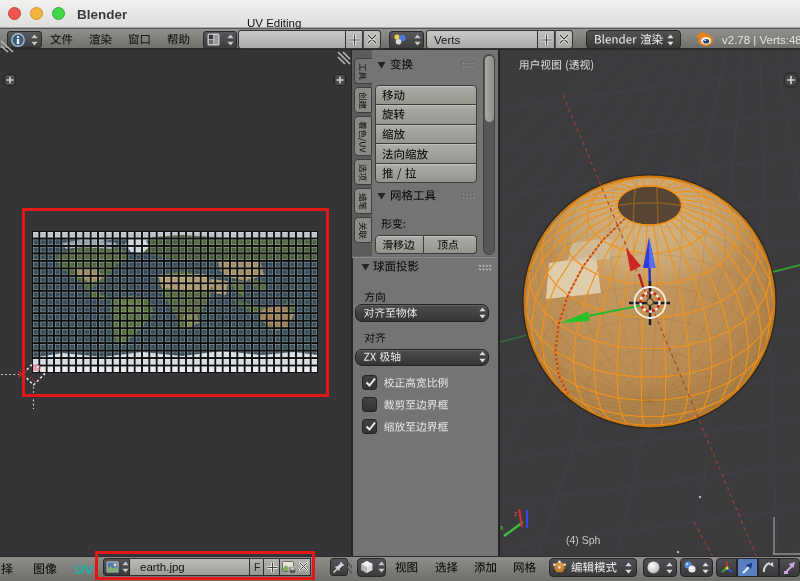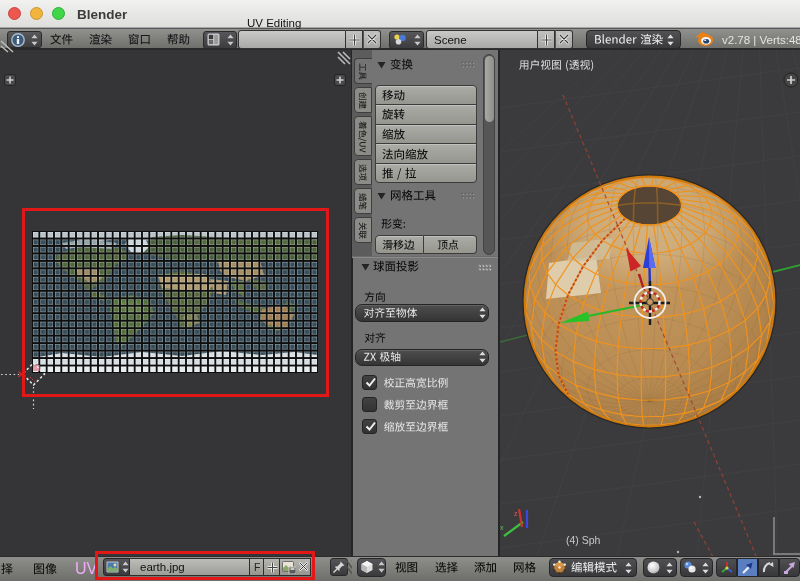--- a/index.html
+++ b/index.html
@@ -59,21 +59,21 @@
 <div style="position:absolute;left:389px;top:30.5px;width:35px;height:18px;border-radius:3px;background:linear-gradient(#57575b,#3c3c3e);border:1px solid #2a2a2a;box-sizing:border-box"></div>
 <svg style="position:absolute;left:393px;top:33px" width="14" height="13" viewBox="0 0 14 13">
     <circle cx="4" cy="4" r="2.6" fill="#e8d44c"></circle>
     <circle cx="9.5" cy="5" r="3.2" fill="#4a78d6"></circle>
     <circle cx="5.5" cy="8.8" r="2.8" fill="#d8d8d8"></circle>
   </svg>
 <svg style="position:absolute;left:413px;top:33.5px" width="9" height="12" viewBox="0 0 9 12">
     <path d="M4.5 0.5L7.6 4.2H1.4Z M4.5 11.5L7.6 7.8H1.4Z" fill="#c8c8c8"></path>
   </svg>
 <div style="position:absolute;left:426px;top:30px;width:112px;height:19px;border-radius:3px 0 0 3px;background:linear-gradient(#c9c9c7,#a9a9a7);border:1px solid #333;box-sizing:border-box"></div>
-<div style="position:absolute;left:434.0px;top:39.5px;transform:translateY(-50%);font-size:11.5px;color:#131313;font-weight:400;white-space:pre">Scene</div>
+<div style="position:absolute;left:434.0px;top:39.5px;transform:translateY(-50%);font-size:11.5px;color:#131313;font-weight:400;white-space:pre">Verts</div>
 <div style="position:absolute;left:538px;top:30px;width:17px;height:19px;background:linear-gradient(#c2c2c0,#a4a4a2);border:1px solid #333;border-left:none;box-sizing:border-box"></div>
 <svg style="position:absolute;left:540px;top:32.5px" width="13" height="14" viewBox="0 0 13 14">
     <path d="M6.5 1.8V12.2M1.3 7H11.7" stroke="#fafafa" stroke-width="2.6"></path>
     <path d="M6.5 1.8V12.2M1.3 7H11.7" stroke="#444" stroke-width="1.1"></path>
   </svg>
 <div style="position:absolute;left:555px;top:30px;width:18px;height:19px;border-radius:0 3px 3px 0;background:linear-gradient(#c2c2c0,#a4a4a2);border:1px solid #333;border-left:1px solid #555;box-sizing:border-box"></div>
 <svg style="position:absolute;left:558px;top:33px" width="12" height="12" viewBox="0 0 12 12">
     <path d="M2 2L10 10M10 2L2 10" stroke="#fafafa" stroke-width="2.6" stroke-linecap="round"></path>
     <path d="M2 2L10 10M10 2L2 10" stroke="#3a3a3a" stroke-width="1.2" stroke-linecap="round"></path>
   </svg>
@@ -162,21 +162,21 @@
 <div style="position:absolute;left:1.0px;top:561.1px;line-height:0">
     <svg width="12" height="16" viewBox="0 -12.00 12 15.60" style="overflow:visible">
       <path d="M0.4 -3.9Q1.1 -4.1 2.2 -4.4Q3.2 -4.7 4.3 -5.0L4.4 -4.1Q3.4 -3.7 2.4 -3.4Q1.5 -3.1 0.7 -2.9ZM0.5 -7.7H4.4V-6.8H0.5ZM2.1 -10.1H3.0V-0.2Q3.0 0.2 3.0 0.4Q2.9 0.6 2.6 0.8Q2.4 0.9 2.0 0.9Q1.6 0.9 1.0 0.9Q1.0 0.8 0.9 0.5Q0.9 0.2 0.8 -0.0Q1.1 0.0 1.4 0.0Q1.8 0.0 1.8 0.0Q2.1 -0.0 2.1 -0.2ZM4.8 -9.5H10.2V-8.6H4.8ZM10.0 -9.5H10.2L10.3 -9.5L10.9 -9.2Q10.5 -8.3 9.9 -7.6Q9.2 -6.8 8.4 -6.3Q7.5 -5.7 6.6 -5.2Q5.7 -4.8 4.8 -4.5Q4.7 -4.7 4.5 -5.0Q4.4 -5.2 4.2 -5.4Q5.1 -5.6 6.0 -6.0Q6.9 -6.3 7.6 -6.8Q8.4 -7.4 9.0 -8.0Q9.6 -8.6 10.0 -9.3ZM6.2 -9.1Q6.7 -8.2 7.5 -7.4Q8.3 -6.7 9.4 -6.2Q10.5 -5.6 11.7 -5.4Q11.6 -5.3 11.5 -5.1Q11.4 -5.0 11.3 -4.8Q11.2 -4.6 11.1 -4.5Q9.8 -4.9 8.8 -5.5Q7.7 -6.0 6.8 -6.9Q6.0 -7.7 5.4 -8.8ZM5.0 -3.9H10.7V-3.0H5.0ZM4.4 -1.9H11.5V-0.9H4.4ZM7.4 -5.0H8.4V1.0H7.4Z" fill="#141414"></path>
     </svg>
   </div>
 <div style="position:absolute;left:33.0px;top:561.1px;line-height:0">
     <svg width="24" height="16" viewBox="0 -12.00 24 15.60" style="overflow:visible">
       <path d="M1.0 -9.6H11.0V1.0H10.0V-8.7H2.0V1.0H1.0ZM1.6 -0.4H10.6V0.5H1.6ZM4.5 -3.3 4.9 -3.9Q5.4 -3.8 5.9 -3.7Q6.4 -3.5 6.9 -3.4Q7.4 -3.2 7.8 -3.0L7.3 -2.4Q7.0 -2.5 6.5 -2.7Q6.0 -2.9 5.5 -3.1Q4.9 -3.2 4.5 -3.3ZM4.9 -8.5 5.8 -8.2Q5.4 -7.7 5.0 -7.1Q4.5 -6.6 4.0 -6.2Q3.5 -5.7 3.0 -5.4Q2.9 -5.5 2.8 -5.6Q2.7 -5.7 2.5 -5.8Q2.4 -5.9 2.3 -6.0Q3.1 -6.5 3.8 -7.1Q4.5 -7.8 4.9 -8.5ZM8.1 -7.5H8.3L8.5 -7.6L9.0 -7.2Q8.6 -6.5 7.9 -5.9Q7.1 -5.3 6.3 -4.8Q5.4 -4.3 4.4 -3.9Q3.5 -3.6 2.6 -3.4Q2.5 -3.5 2.4 -3.7Q2.4 -3.8 2.3 -4.0Q2.2 -4.1 2.1 -4.2Q3.0 -4.4 3.9 -4.7Q4.8 -5.0 5.6 -5.4Q6.5 -5.8 7.1 -6.3Q7.8 -6.8 8.1 -7.4ZM4.5 -6.8Q5.0 -6.2 5.9 -5.7Q6.7 -5.2 7.8 -4.8Q8.8 -4.5 9.9 -4.3Q9.7 -4.2 9.6 -3.9Q9.4 -3.7 9.3 -3.5Q8.2 -3.8 7.2 -4.2Q6.1 -4.6 5.2 -5.2Q4.3 -5.8 3.7 -6.5ZM4.7 -7.5H8.4V-6.8H4.2ZM3.3 -1.8 3.7 -2.5Q4.4 -2.4 5.0 -2.3Q5.7 -2.2 6.3 -2.0Q7.0 -1.9 7.6 -1.7Q8.2 -1.6 8.6 -1.4L8.2 -0.7Q7.6 -0.9 6.8 -1.1Q5.9 -1.3 5.0 -1.5Q4.1 -1.7 3.3 -1.8Z M17.7 -9.3H20.6V-8.5H17.7ZM17.2 -6.8V-5.7H21.9V-6.8ZM16.3 -7.6H22.8V-4.9H16.3ZM18.2 -4.3 18.9 -4.7Q19.5 -4.3 19.8 -3.7Q20.2 -3.1 20.4 -2.5Q20.6 -1.8 20.6 -1.2Q20.6 -0.6 20.5 -0.2Q20.4 0.3 20.1 0.5Q19.9 0.8 19.6 0.9Q19.4 1.0 19.0 1.0Q18.7 1.0 18.3 1.0Q18.3 0.8 18.2 0.5Q18.2 0.3 18.0 0.1Q18.3 0.1 18.5 0.1Q18.7 0.1 18.8 0.1Q19.0 0.1 19.1 0.1Q19.3 0.0 19.4 -0.1Q19.6 -0.3 19.6 -0.6Q19.7 -1.0 19.7 -1.5Q19.7 -1.9 19.5 -2.4Q19.3 -3.0 19.0 -3.5Q18.7 -3.9 18.2 -4.3ZM18.9 -3.7 19.6 -3.4Q19.2 -3.0 18.6 -2.5Q17.9 -2.1 17.3 -1.8Q16.6 -1.5 16.0 -1.2Q15.9 -1.4 15.8 -1.6Q15.6 -1.8 15.5 -1.9Q16.1 -2.1 16.7 -2.3Q17.4 -2.6 18.0 -3.0Q18.6 -3.3 18.9 -3.7ZM19.6 -2.6 20.3 -2.2Q19.8 -1.6 19.1 -1.1Q18.3 -0.6 17.5 -0.2Q16.7 0.3 15.9 0.5Q15.8 0.4 15.7 0.2Q15.5 -0.1 15.3 -0.2Q16.1 -0.4 16.9 -0.8Q17.7 -1.1 18.4 -1.6Q19.1 -2.1 19.6 -2.6ZM22.3 -4.5 23.0 -3.8Q22.6 -3.6 22.1 -3.3Q21.6 -3.0 21.1 -2.8Q20.6 -2.6 20.2 -2.4L19.7 -2.9Q20.1 -3.1 20.6 -3.4Q21.0 -3.7 21.5 -3.9Q22.0 -4.2 22.3 -4.5ZM17.8 -10.1 18.8 -9.9Q18.3 -9.0 17.5 -8.0Q16.8 -7.1 15.7 -6.3Q15.7 -6.4 15.5 -6.5Q15.4 -6.6 15.3 -6.8Q15.2 -6.9 15.1 -6.9Q15.7 -7.4 16.2 -7.9Q16.8 -8.5 17.2 -9.0Q17.6 -9.6 17.8 -10.1ZM20.3 -9.3H20.5L20.7 -9.3L21.3 -8.9Q21.0 -8.4 20.5 -7.8Q20.1 -7.3 19.7 -6.9Q19.6 -7.0 19.5 -7.2Q19.3 -7.4 19.2 -7.5Q19.4 -7.7 19.6 -8.0Q19.8 -8.2 20.0 -8.5Q20.2 -8.8 20.3 -9.1ZM21.6 -3.4Q21.8 -2.8 22.1 -2.2Q22.4 -1.6 22.8 -1.2Q23.2 -0.7 23.7 -0.5Q23.5 -0.3 23.3 -0.1Q23.1 0.1 23.0 0.3Q22.2 -0.2 21.7 -1.1Q21.1 -2.1 20.8 -3.2ZM19.2 -7.3H20.1V-7.2Q20.1 -6.9 20.0 -6.5Q19.9 -6.1 19.7 -5.6Q19.5 -5.1 19.0 -4.7Q18.6 -4.2 17.9 -3.8Q17.1 -3.3 16.0 -3.0Q15.9 -3.1 15.8 -3.3Q15.6 -3.5 15.4 -3.6Q16.5 -3.9 17.2 -4.3Q17.9 -4.7 18.3 -5.1Q18.7 -5.5 18.9 -5.9Q19.1 -6.3 19.2 -6.7Q19.2 -7.0 19.2 -7.2ZM15.1 -10.1 16.0 -9.8Q15.7 -8.7 15.2 -7.8Q14.7 -6.8 14.1 -5.9Q13.5 -5.0 12.9 -4.3Q12.8 -4.4 12.7 -4.6Q12.6 -4.8 12.5 -5.0Q12.4 -5.2 12.3 -5.3Q12.9 -5.9 13.4 -6.7Q13.9 -7.4 14.3 -8.3Q14.8 -9.2 15.1 -10.1ZM13.8 -6.8 14.8 -7.8 14.8 -7.8V0.9H13.8Z" fill="#141414"></path>
     </svg>
   </div>
-<div style="position:absolute;left:75.0px;top:568.5px;transform:translateY(-50%);font-size:16px;color:#f0abfc;font-weight:400;white-space:pre">UV</div>
+<div style="position:absolute;left:75.0px;top:568.5px;transform:translateY(-50%);font-size:13px;color:#14b8a6;font-weight:700;white-space:pre">UV</div>
 <div style="position:absolute;left:103px;top:558px;width:27px;height:18px;border-radius:3px 0 0 3px;background:linear-gradient(#55555a,#3a3a3c);border:1px solid #28282a;box-sizing:border-box"></div>
 <svg style="position:absolute;left:106px;top:561px" width="13" height="12" viewBox="0 0 13 12">
     <rect x="0.5" y="0.5" width="12" height="11" rx="1" fill="#c8c8c8"></rect>
     <rect x="1.5" y="1.5" width="10" height="9" fill="#4a7ab0"></rect>
     <path d="M1.5 8l3-3 2.5 2.5 2-1.5 2.5 2v2.5h-10z" fill="#7fae6a"></path>
     <circle cx="9" cy="4" r="1.4" fill="#e8e2a0"></circle>
   </svg>
 <svg style="position:absolute;left:121px;top:561px" width="9" height="12" viewBox="0 0 9 12">
     <path d="M4.5 0.5L7.6 4.2H1.4Z M4.5 11.5L7.6 7.8H1.4Z" fill="#c8c8c8"></path>
   </svg>

